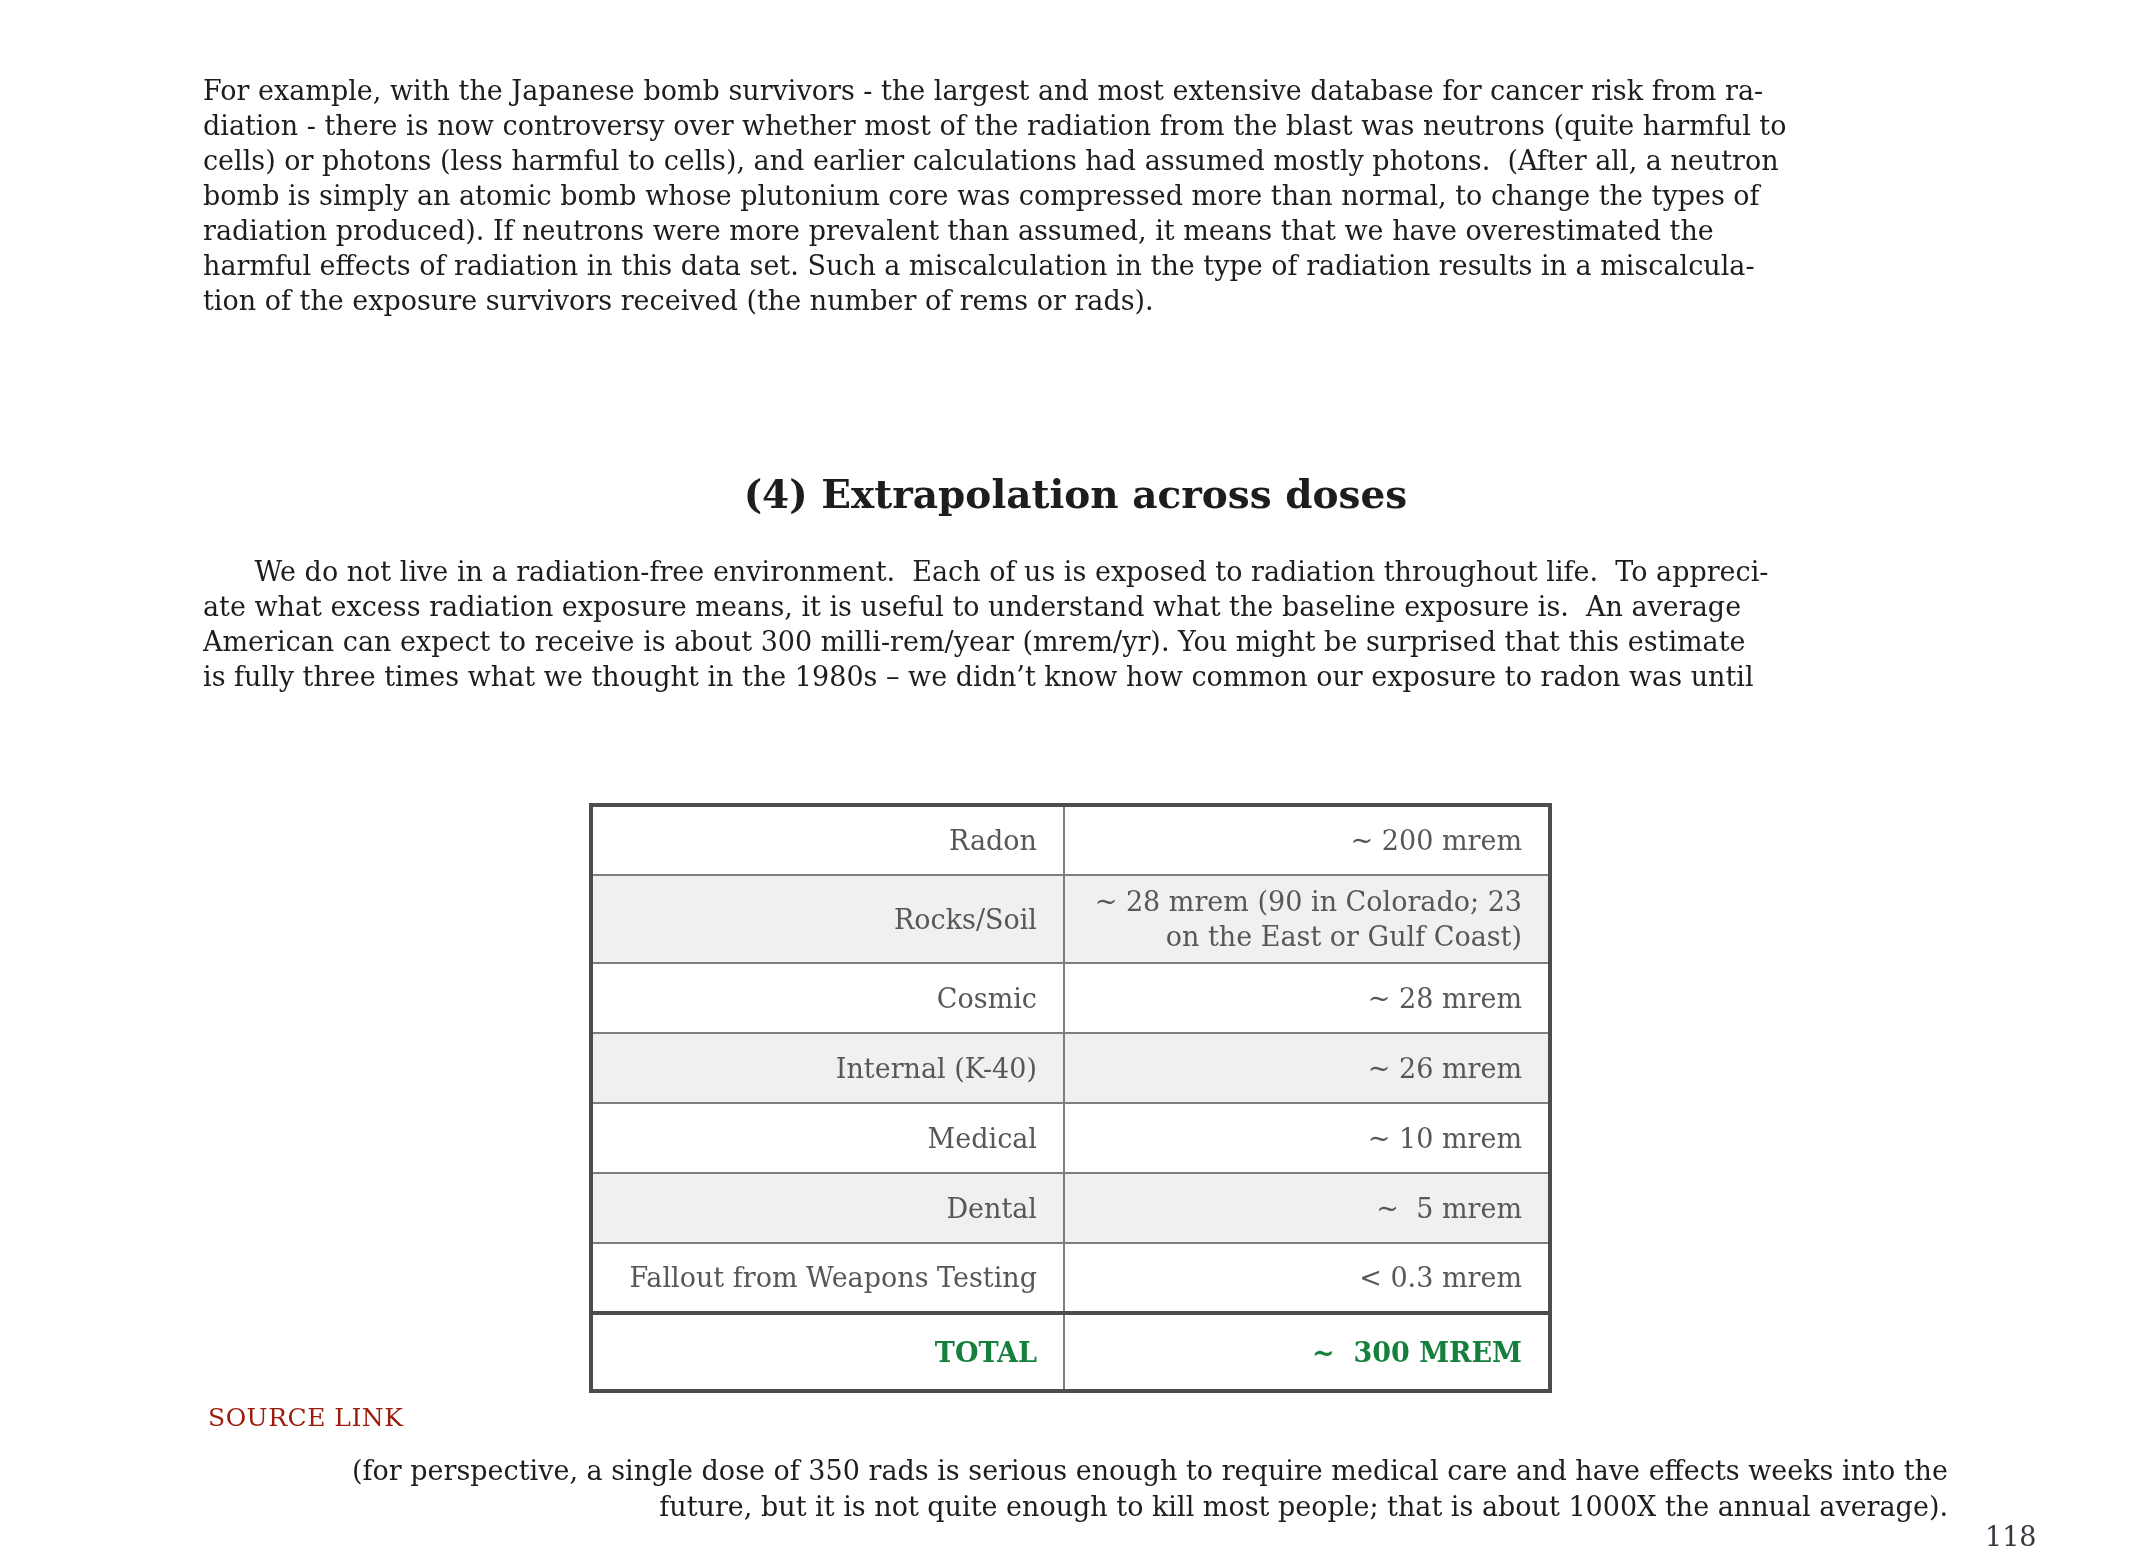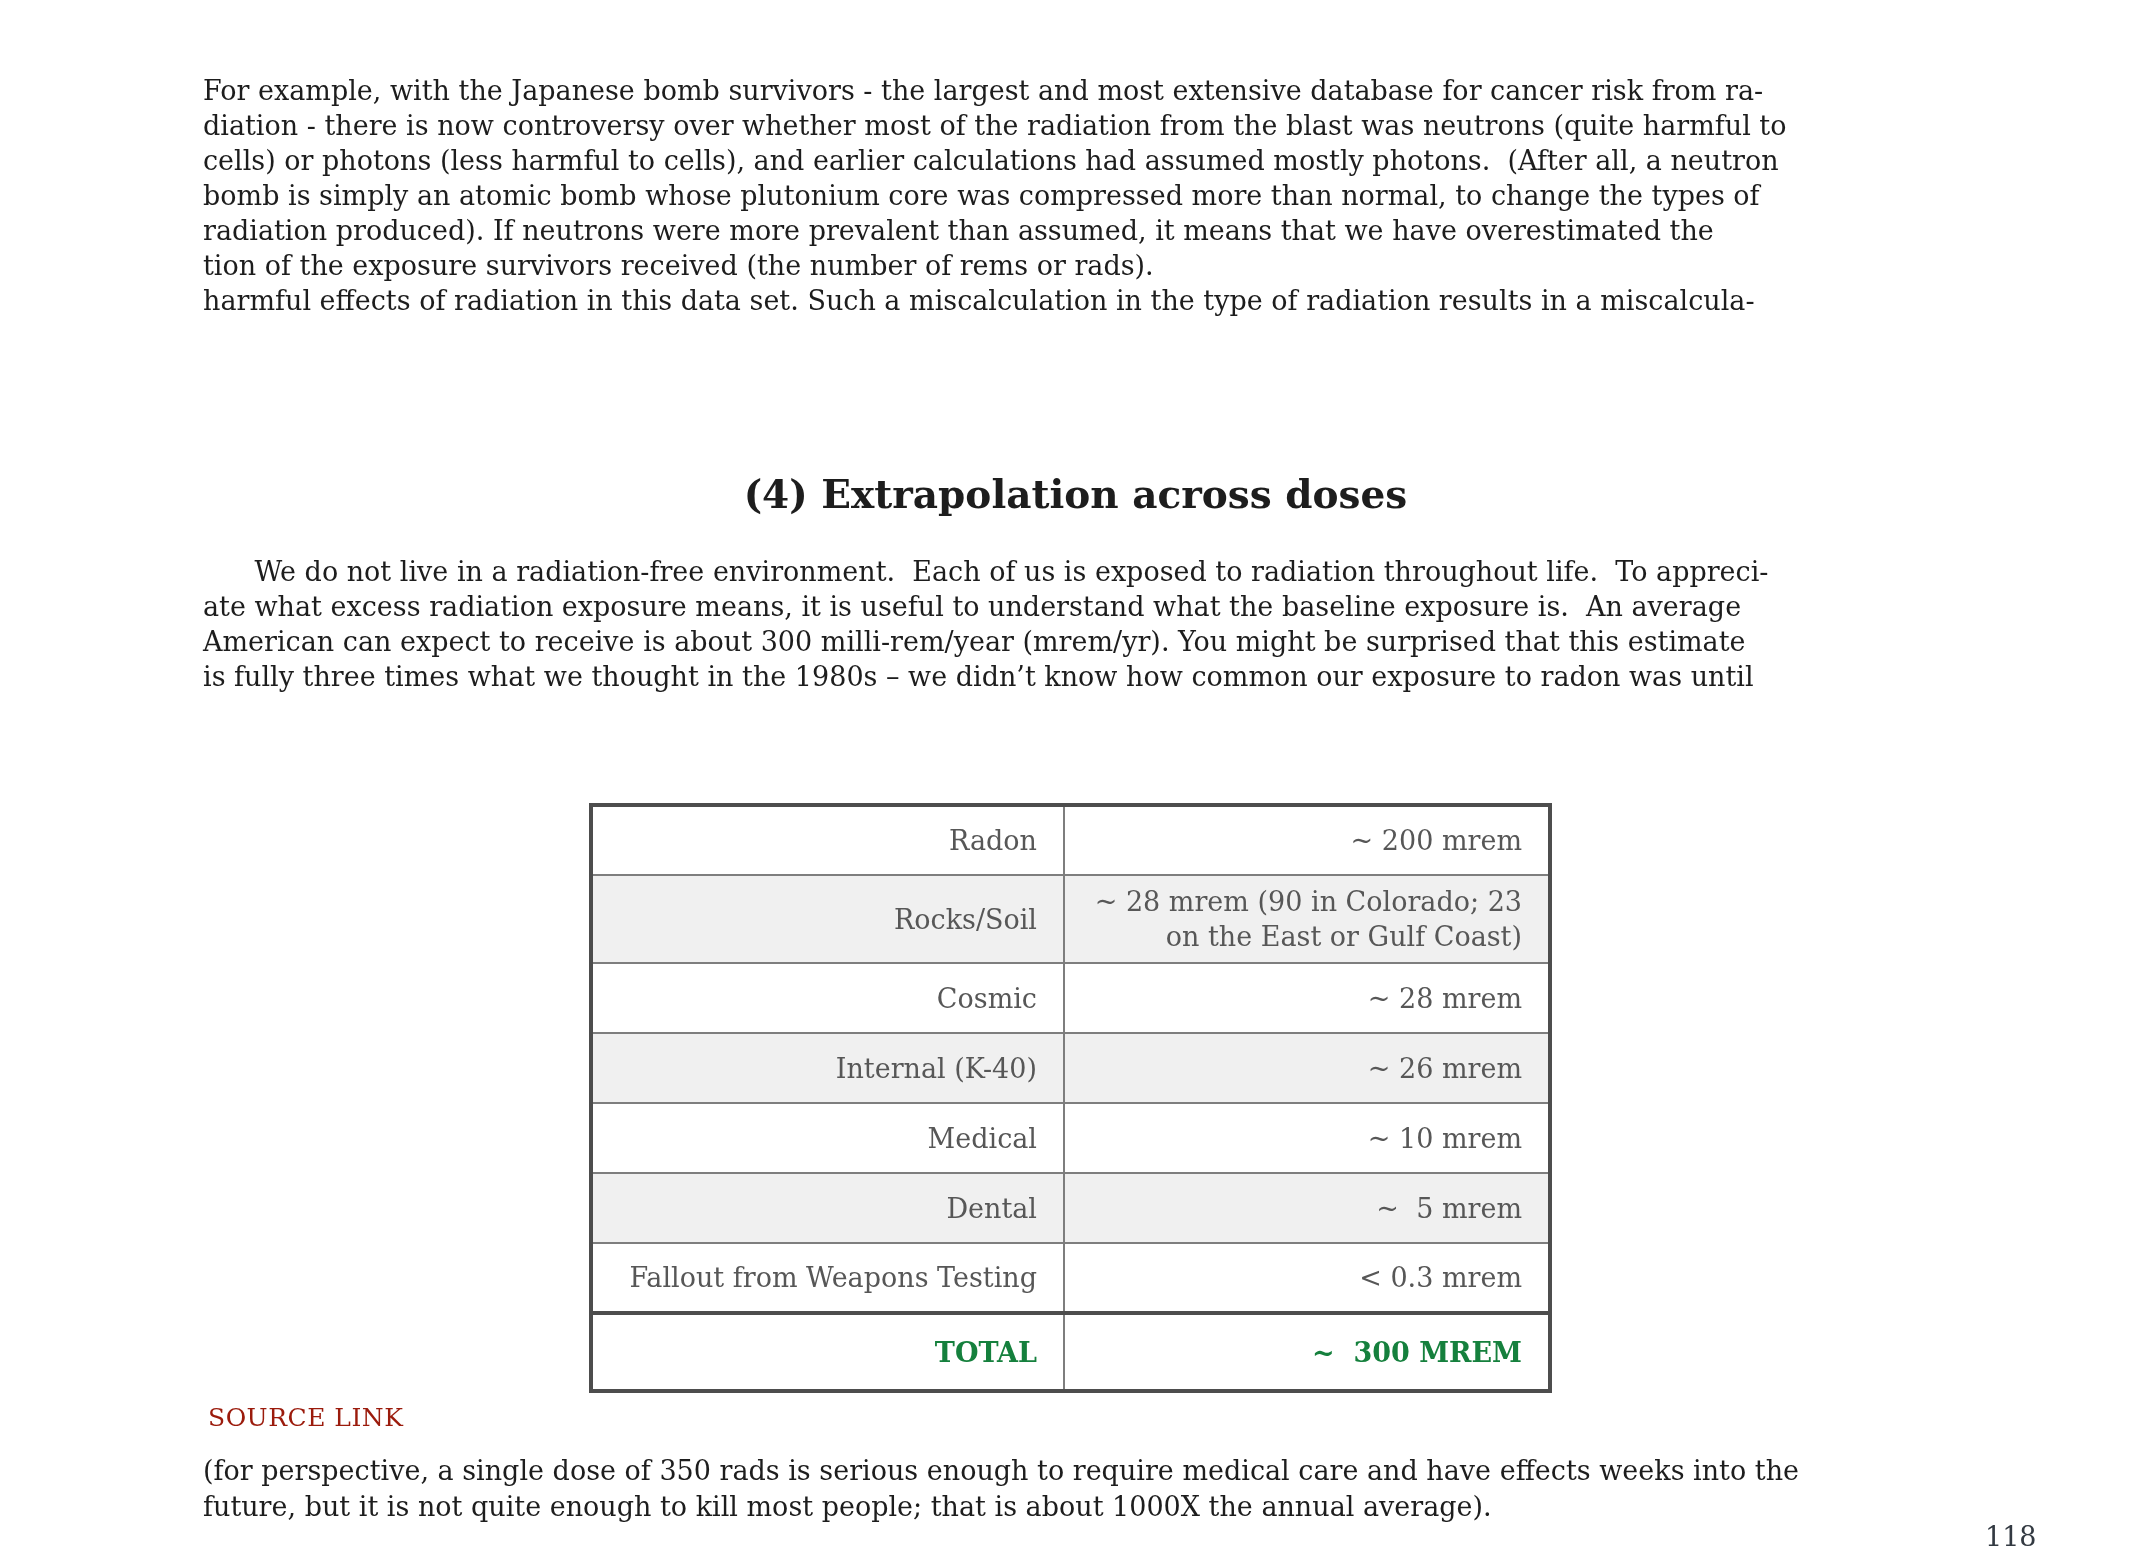--- a/index.html
+++ b/index.html
@@ -16,21 +16,21 @@
   .para{position:absolute;left:203px;width:1745px;}
   .para .line{
     white-space:pre;
     font-size:27px;
     line-height:35px;
     color:#1d1d1d;
   }
   .para1{top:38px;}
   .para2{top:519px;}
   .para3{top:1418px;}
-  .para3 .line{line-height:36px;}
+  .para3 .line{line-height:36px;text-align:right;}
   .heading{
     position:absolute;
     left:203px;top:436px;width:1745px;
     margin:0;
     text-align:center;
     font-size:39px;
     font-weight:bold;
     color:#1d1d1d;
     white-space:pre;
   }
@@ -85,22 +85,22 @@
 <body>
 
 <div class="page">
 
   <div class="para para1">
       <div class="line">For example, with the Japanese bomb survivors - the largest and most extensive database for cancer risk from ra-</div>
       <div class="line">diation - there is now controversy over whether most of the radiation from the blast was neutrons (quite harmful to</div>
       <div class="line">cells) or photons (less harmful to cells), and earlier calculations had assumed mostly photons.  (After all, a neutron</div>
       <div class="line">bomb is simply an atomic bomb whose plutonium core was compressed more than normal, to change the types of</div>
       <div class="line">radiation produced). If neutrons were more prevalent than assumed, it means that we have overestimated the</div>
+      <div class="line">harmful effects of radiation in this data set. Such a miscalculation in the type of radiation results in a miscalcula-</div>
       <div class="line">tion of the exposure survivors received (the number of rems or rads).</div>
-      <div class="line">harmful effects of radiation in this data set. Such a miscalculation in the type of radiation results in a miscalcula-</div>
     </div>
 
   <h2 class="heading">(4) Extrapolation across doses</h2>
 
   <div class="para para2">
       <div class="line">      We do not live in a radiation-free environment.  Each of us is exposed to radiation throughout life.  To appreci-</div>
       <div class="line">ate what excess radiation exposure means, it is useful to understand what the baseline exposure is.  An average</div>
       <div class="line">American can expect to receive is about 300 milli-rem/year (mrem/yr). You might be surprised that this estimate</div>
       <div class="line">is fully three times what we thought in the 1980s – we didn’t know how common our exposure to radon was until</div>
     </div>

